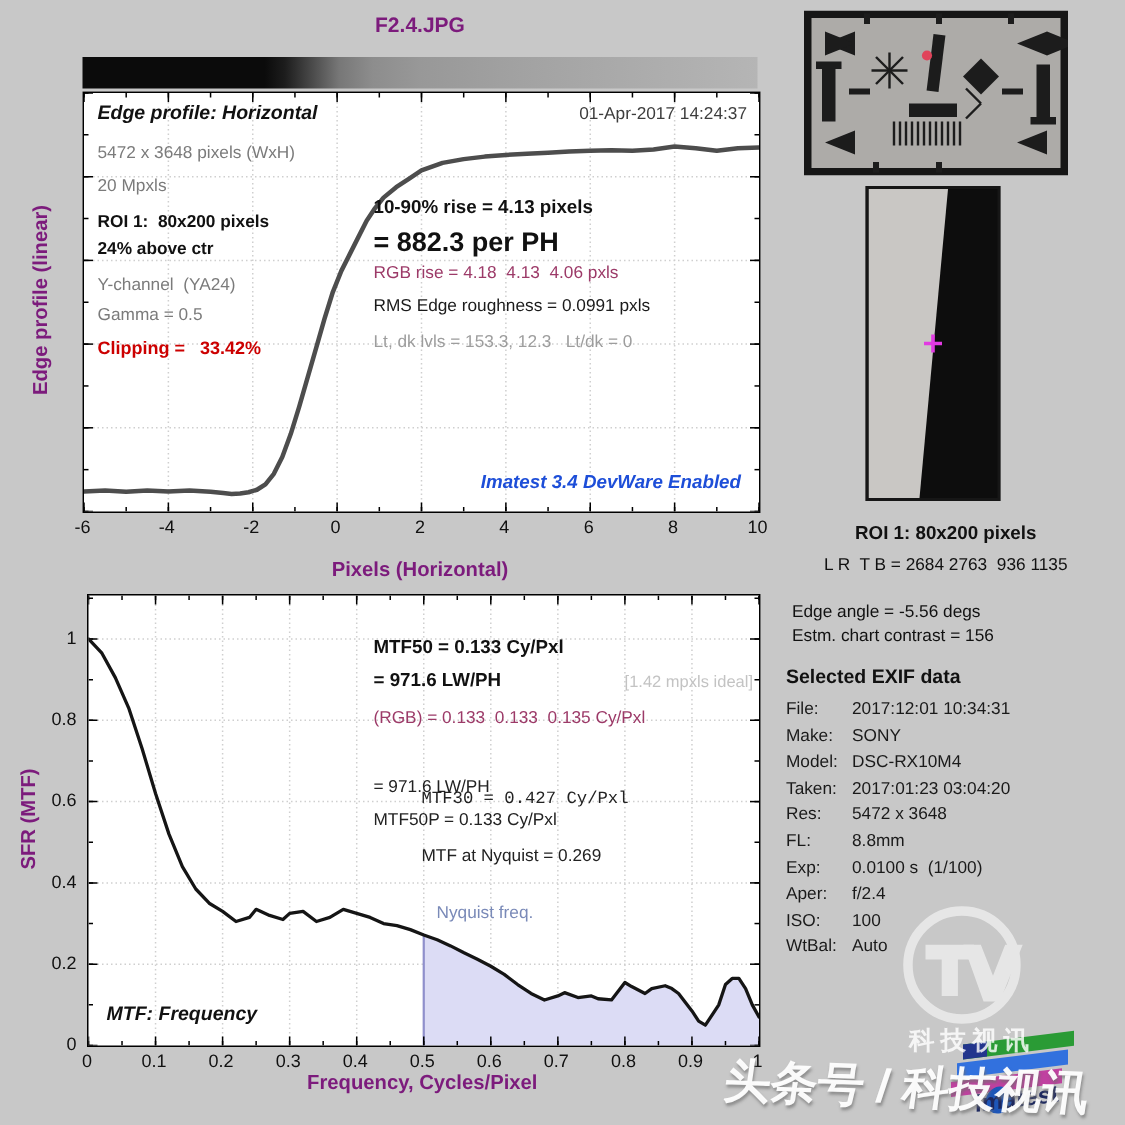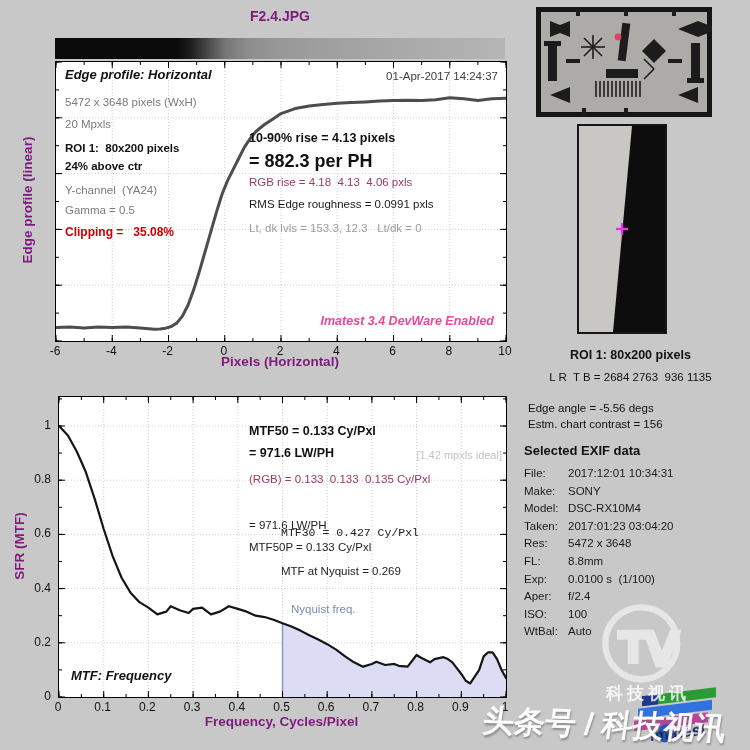--- a/index.html
+++ b/index.html
@@ -7,21 +7,21 @@
        font-family:"Liberation Sans",sans-serif;color:#111;}
   .abs{position:absolute;}
   .plot{position:absolute;background:#fff;border:1px solid #000;}
   .ann{position:absolute;white-space:pre;font-size:11.5px;line-height:1.1;}
   .bold{font-weight:bold;}
   .ital{font-style:italic;}
   .gray{color:#7b7b7b;}
   .lightgray{color:#9d9d9d;}
   .mauve{color:#9c3a68;}
   .red{color:#cc0000;}
-  .navy{color:#ec4899;}
+  .navy{color:#1d4ed8;}
   .axis-title{position:absolute;text-align:center;color:#7c1b7c;font-weight:bold;font-size:13.5px;}
   .fig-title{position:absolute;text-align:center;color:#7c1b7c;font-weight:bold;font-size:14px;}
   .ylab{position:absolute;transform:translate(-50%,-50%) rotate(-90deg);white-space:nowrap;
         color:#7c1b7c;font-weight:bold;font-size:13.5px;}
   .tickrow{position:absolute;height:14px;}
   .xtick{position:absolute;top:0;transform:translateX(-50%);font-size:12px;color:#111;}
   .ytick{position:absolute;right:3px;transform:translateY(-50%);font-size:12px;color:#111;}
   .ycol{position:absolute;width:28px;}
   #gradbar{position:absolute;left:55px;top:38px;width:450px;height:21px;
     background:linear-gradient(to right,#0b0b0b 0%,#0b0b0b 27%,#1d1d1d 30%,#4a4a4a 34%,
@@ -148,41 +148,41 @@
         <polyline points="0,265.608 14.0625,265.05 28.125,265.887 42.1875,265.05 56.25,265.608 70.3125,265.05 84.375,265.887 92.8125,266.724 98.4375,267.282 104.0625,267.003 109.6875,266.166 115.31249999999999,264.492 120.9375,260.865 126.5625,253.89 132.1875,242.73 137.8125,227.385 143.4375,209.25 149.0625,189.72 154.6875,170.19 160.3125,150.66 165.9375,132.525 171.5625,118.57500000000002 177.1875,107.41499999999999 182.8125,96.255 188.4375,85.09500000000003 194.0625,76.725 199.6875,69.75 208.125,62.775000000000006 216.5625,57.19499999999999 225,51.61500000000001 239.0625,46.59300000000002 253.125,44.08200000000002 267.1875,42.408000000000015 281.25,41.292 295.3125,40.45500000000001 309.375,39.89699999999999 323.4375,39.06 337.5,38.50200000000001 351.5625,38.22300000000001 365.625,38.50200000000001 379.6875,37.66499999999999 393.75,35.71199999999999 407.8125,36.828 421.875,38.50200000000001 435.9375,36.828 450,36.27000000000001" fill="none" stroke="#4d4d4d" stroke-width="3" stroke-linejoin="round" stroke-linecap="round"></polyline>
       </svg>
     <div class="ann bold ital" style="left:9px;top:6px;font-size:13px;">Edge profile: Horizontal</div>
     <div class="ann" style="right:8px;top:8px;color:#3d3d3d;">01-Apr-2017 14:24:37</div>
     <div class="ann gray" style="left:9px;top:34px;">5472 x 3648 pixels (WxH)</div>
     <div class="ann gray" style="left:9px;top:56px;">20 Mpxls</div>
     <div class="ann bold" style="left:9px;top:80px;">ROI 1:  80x200 pixels</div>
     <div class="ann bold" style="left:9px;top:98px;">24% above ctr</div>
     <div class="ann gray" style="left:9px;top:122px;">Y-channel  (YA24)</div>
     <div class="ann gray" style="left:9px;top:142px;">Gamma = 0.5</div>
-    <div class="ann bold red" style="left:9px;top:164px;font-size:12px;">Clipping =   35.08%</div>
+    <div class="ann bold red" style="left:9px;top:164px;font-size:12px;">Clipping =   33.42%</div>
     <div class="ann bold" style="left:193px;top:70px;font-size:12.5px;">10-90% rise = 4.13 pixels</div>
     <div class="ann bold" style="left:193px;top:90px;font-size:18px;">= 882.3 per PH</div>
     <div class="ann mauve" style="left:193px;top:114px;">RGB rise = 4.18  4.13  4.06 pxls</div>
     <div class="ann" style="left:193px;top:136px;color:#1a1a1a;">RMS Edge roughness = 0.0991 pxls</div>
     <div class="ann lightgray" style="left:193px;top:160px;">Lt, dk lvls = 153.3, 12.3   Lt/dk = 0</div>
     <div class="ann bold ital navy" style="right:12px;bottom:12px;font-size:12.5px;">Imatest 3.4 DevWare Enabled</div>
   </div>
 
   <div id="edge-xticks" class="tickrow" style="left:55px;top:344px;width:450px;">
       <span class="xtick" style="left: 0%;">-6</span>
       <span class="xtick" style="left: 12.5%;">-4</span>
       <span class="xtick" style="left: 25%;">-2</span>
       <span class="xtick" style="left: 37.5%;">0</span>
       <span class="xtick" style="left: 50%;">2</span>
       <span class="xtick" style="left: 62.5%;">4</span>
       <span class="xtick" style="left: 75%;">6</span>
       <span class="xtick" style="left: 87.5%;">8</span>
       <span class="xtick" style="left: 100%;">10</span>
     </div>
-  <div class="axis-title" style="left:55px;top:354px;width:450px;">Pixels (Horizontal)</div>
+  <div class="axis-title" style="left:55px;top:372px;width:450px;">Pixels (Horizontal)</div>
   <div class="ylab" style="left:27px;top:200px;">Edge profile (linear)</div>
 
   <div class="plot" style="left:58px;top:396px;width:447px;height:300px;">
     <svg id="mtf-svg" width="447" height="300">
         <line x1="44.7" y1="0" x2="44.7" y2="300" stroke="#cfcfcf" stroke-width="1" stroke-dasharray="1,2"></line>
         <line x1="89.4" y1="0" x2="89.4" y2="300" stroke="#cfcfcf" stroke-width="1" stroke-dasharray="1,2"></line>
         <line x1="134.1" y1="0" x2="134.1" y2="300" stroke="#cfcfcf" stroke-width="1" stroke-dasharray="1,2"></line>
         <line x1="178.8" y1="0" x2="178.8" y2="300" stroke="#cfcfcf" stroke-width="1" stroke-dasharray="1,2"></line>
         <line x1="223.5" y1="0" x2="223.5" y2="300" stroke="#cfcfcf" stroke-width="1" stroke-dasharray="1,2"></line>
         <line x1="268.2" y1="0" x2="268.2" y2="300" stroke="#cfcfcf" stroke-width="1" stroke-dasharray="1,2"></line>

